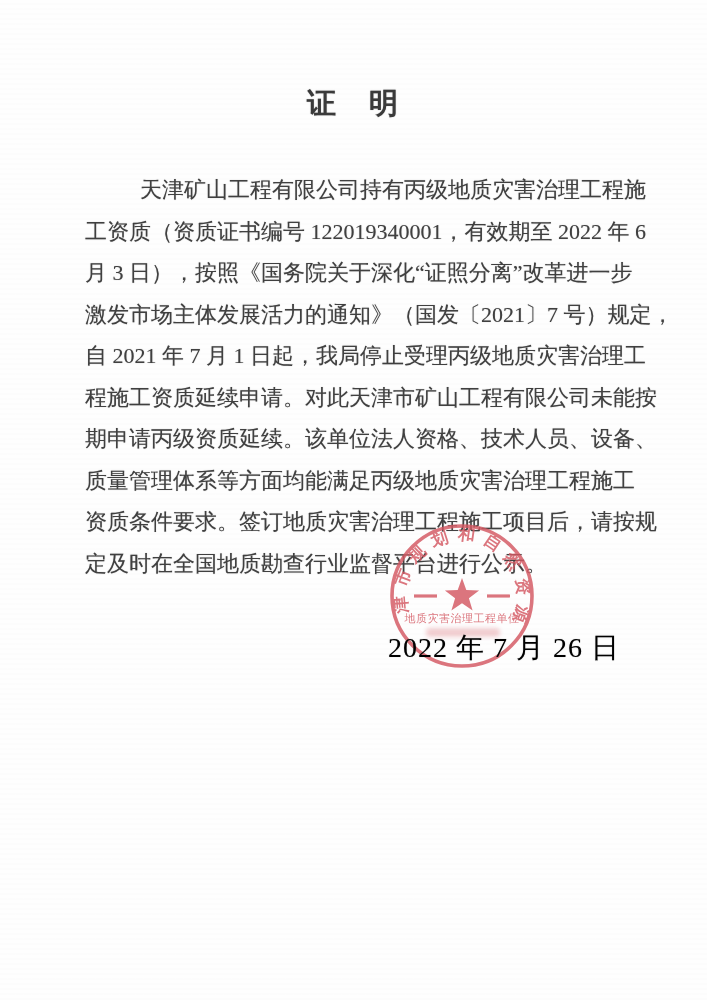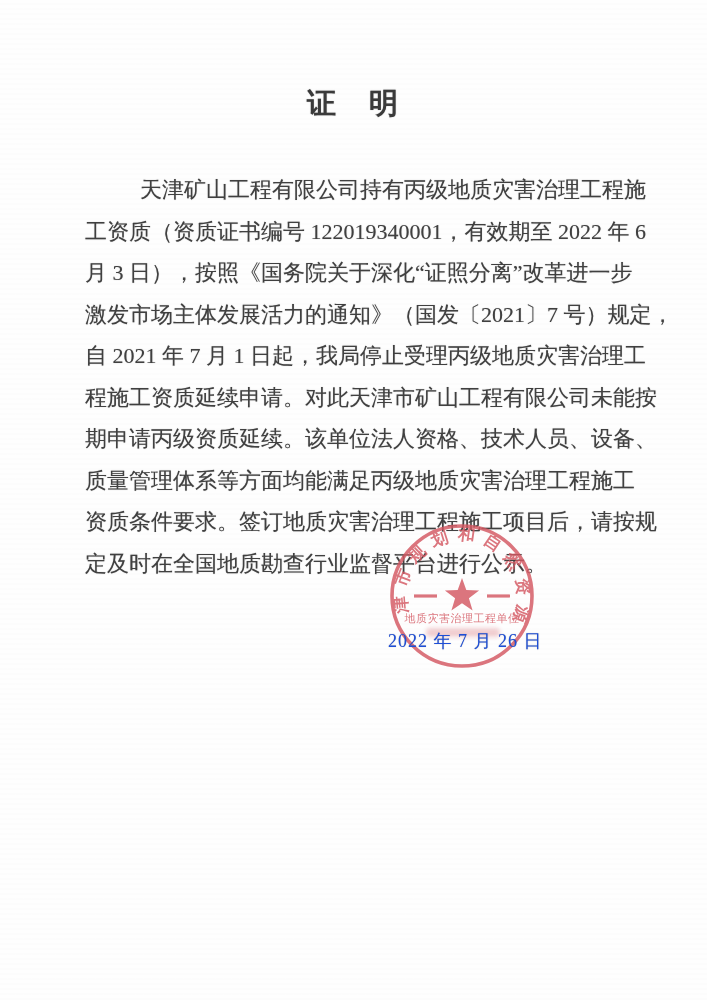--- a/index.html
+++ b/index.html
@@ -80,23 +80,23 @@
     font-family: "Liberation Serif", "DejaVu Serif", serif;
     font-size: 11px;
     letter-spacing: 0.5px;
     fill: var(--seal-color, #d45862);
   }
   .date-line {
     position: absolute;
     left: 388px;
     top: 629px;
     z-index: 2;
-    font-size: 18px;
+    font-size: 28px;
     letter-spacing: 1px;
-    color: #1d4ed8;
+    color: #000000;
     text-shadow: 0 0 1px rgba(70,70,70,0.45);
     white-space: nowrap;
   }
 </style>
 </head>
 <body>
 
 <div class="page">
 
   <div class="doc-title">证　明</div>

